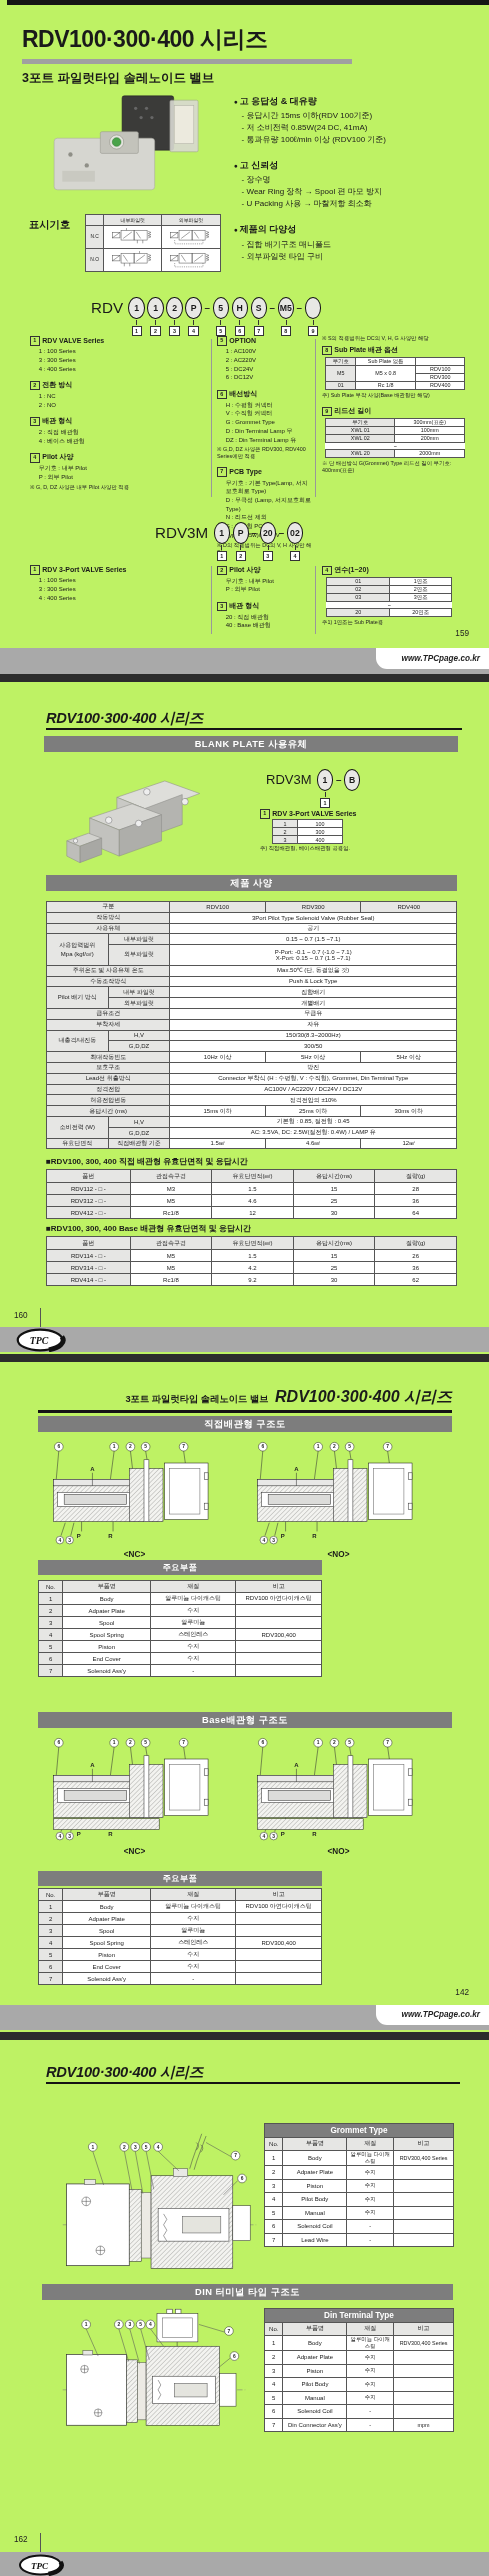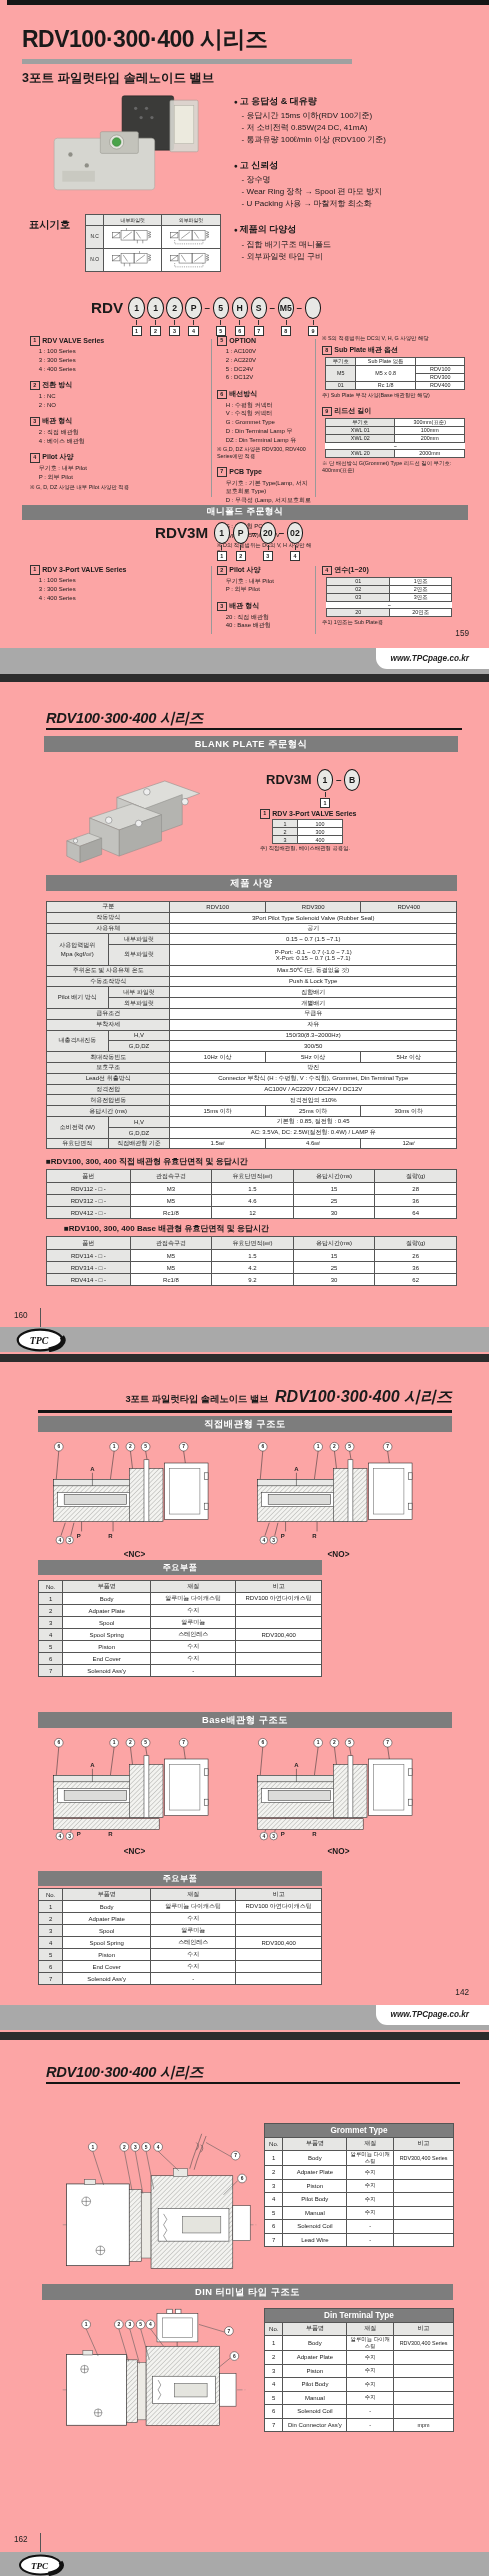--- a/index.html
+++ b/index.html
@@ -1,24 +1,24 @@
 <!DOCTYPE html>
 <html style="font-size:8.7px"><head>
 <meta charset="utf-8">
 <style>
   html,body{margin:0;padding:0;background:#fff;}
   body{font-family:"Liberation Sans",sans-serif;color:#1a1a1a;}
-  #doc{position:relative;width:490px;height:2576px;background:#fca5a5;overflow:hidden;}
+  #doc{position:relative;width:490px;height:2576px;background:#bef264;overflow:hidden;}
   .b{position:absolute;}
   .banner{background:#7d7d7d;color:#fff;font-weight:bold;display:flex;align-items:center;justify-content:center;letter-spacing:0.5px;}
   .rule-gray{background:#a0a0a0;}
   .rule-black{background:#141414;}
   .darkbar{background:#2c2c2c;}
   .fband{background:#a9a9a9;}
-  .notch{background:#fff;border-radius:0 0 0 11px;display:flex;align-items:center;justify-content:flex-end;padding-right:21px;box-sizing:border-box;}
+  .notch{background:#fff;border-radius:0 0 0 11px;display:flex;align-items:center;justify-content:flex-end;padding-right:10px;box-sizing:border-box;}
   .urltext{font-style:italic;font-weight:bold;font-size:8.2px;color:#222;}
   .page-num{font-size:8.2px;color:#222;}
   .title-xl{font-size:23px;font-weight:800;letter-spacing:-0.5px;}
   .title-md{font-size:14.7px;font-weight:800;font-style:italic;letter-spacing:-0.3px;}
   .subtitle{font-size:12.5px;font-weight:700;}
   .feat-group{margin-bottom:13px;}
   .feat-h{font-size:9px;font-weight:600;margin-bottom:2.2px;}
   .feat-h::before{content:"\25CF  ";font-size:6.5px;}
   .feat-item{font-size:8px;line-height:12px;margin-left:7.6px;}
   .feat-item::before{content:"- ";}
@@ -32,21 +32,21 @@
   .smtbl td{height:7px;font-size:5.4px;}
   .nob td{border-left:none;border-right:none;border-top:none;border-bottom:none;height:5.4px;font-size:5.4px;}
   .sec{margin-bottom:7px;}
   .sec-h{font-size:7px;font-weight:bold;margin-bottom:1.6px;}
   .secnum{display:inline-block;border:0.5px solid #333;font-size:5.4px;width:7.6px;height:7.6px;text-align:center;line-height:7.6px;margin-right:2.7px;font-weight:bold;vertical-align:0.5px;}
   .sec-line{font-size:6px;line-height:8.7px;padding-left:8.7px;}
   .sec-note{font-size:5.4px;line-height:7px;margin-top:2.2px;color:#222;}
   .vdiv{background:#999;width:0.5px;}
   .code{display:flex;align-items:flex-start;gap:2.7px;}
   .code-group{display:flex;gap:2.7px;}
-  .code-prefix{font-size:15.2px;font-weight:700;line-height:22px;margin-right:2.7px;}
+  .code-prefix{font-size:15.2px;font-weight:400;line-height:22px;margin-right:2.7px;}
   .code-col{display:flex;flex-direction:column;align-items:center;}
   .ccircle{display:flex;align-items:center;justify-content:center;min-width:16.3px;height:22px;padding:0 1.1px;border:1.1px solid #111;border-radius:50%;background:#e8e8e5;font-weight:bold;font-size:8.7px;box-sizing:border-box;}
   .ctick{width:0.5px;height:4.9px;background:#333;margin-top:1.1px;}
   .numbox{width:8.2px;height:8.2px;border:0.5px solid #333;font-size:5.4px;line-height:8.2px;text-align:center;background:#fff;font-weight:bold;margin-top:1.1px;}
   .code-dash{line-height:22px;font-weight:bold;font-size:9.8px;}
   .caption{font-size:8.2px;font-weight:bold;text-align:center;}
   .heading-sq{font-size:8px;font-weight:bold;}
   .symtbl td{font-size:4.9px;}
   .svgt{font-size:9px;font-weight:bold;fill:#222;text-anchor:middle;font-family:"Liberation Sans",sans-serif;}
   .svgl{font-size:11px;font-weight:bold;fill:#222;text-anchor:middle;font-family:"Liberation Sans",sans-serif;}
@@ -399,21 +399,20 @@
           <tr>
               <td class="hd">XWL 20</td>
               <td>2000mm</td>
             </tr>
         </tbody>
       </table>
       <div class="sec-note">※ 단 배선방식 G(Grommet) Type 리드선 길이 무기호: 400mm(표준)</div>
     </div>
   </div>
 
-  <div class="banner b" style="left:22px;top:505px;width:446px;height:14.7px;font-size:8.7px">매니폴드 주문형식</div>
 
   <div class="code b" style="left:155px;top:522px">
     <span class="code-prefix">RDV3M</span>
     <span class="code-group">
         <span class="code-col">
           <span class="ccircle">1</span>
           <span class="ctick"></span>
           <span class="numbox">1</span>
         </span>
         <span class="code-col">
@@ -502,21 +501,21 @@
 
   <div class="b page-num" style="left:425px;top:629px;width:44px;text-align:right">159</div>
   <div class="b fband" style="left:0;top:648px;width:490px;height:26px"></div>
   <div class="b notch" style="left:376px;top:648px;width:114px;height:20.7px">
       <span class="urltext">www.TPCpage.co.kr</span>
     </div>
   <div class="b darkbar" style="left:0;top:674px;width:490px;height:7.6px"></div>
 
   <div class="b title-md" style="left:46px;top:709px">RDV100·300·400 시리즈</div>
   <div class="b rule-black" style="left:46px;top:728px;width:416px;height:2.2px"></div>
-  <div class="banner b" style="left:44px;top:736px;width:414px;height:16px;font-size:9.3px">BLANK PLATE 주문형식</div>
+  <div class="banner b" style="left:44px;top:736px;width:414px;height:16px;font-size:9.3px">BLANK PLATE 사용유체</div>
 
   <svg class="b" style="left:57px;top:759px" width="147" height="112" viewBox="0 0 270 205">
     <g stroke="#8c8c88" stroke-width="1">
       <polygon points="140,62 228,32 292,55 204,88" fill="#dededa" transform="translate(-30,8)"></polygon>
       <polygon points="174,96 262,63 262,118 174,150" fill="#b4b4b0" transform="translate(-32,2)"></polygon>
       <polygon points="110,70 174,96 174,150 110,123" fill="#c9c9c5" transform="translate(0,0)"></polygon>
       <polygon points="60,108 138,82 192,102 114,130" fill="#d6d6d2"></polygon>
       <polygon points="114,130 192,102 192,150 114,178" fill="#aeaeaa"></polygon>
       <polygon points="60,108 114,130 114,178 60,155" fill="#c2c2be"></polygon>
       <polygon points="18,150 58,136 82,145 42,160" fill="#d2d2ce"></polygon>
@@ -719,21 +718,21 @@
         <tr>
           <td class="hd">RDV412 - □ -</td>
           <td>Rc1/8</td>
           <td>12</td>
           <td>30</td>
           <td>64</td>
         </tr>
       </tbody>
   </table>
 
-  <div class="b heading-sq" style="left:64px;top:1223px">■RDV100, 300, 400 Base 배관형 유효단면적 및 응답시간</div>
+  <div class="b heading-sq" style="left:46px;top:1223px">■RDV100, 300, 400 Base 배관형 유효단면적 및 응답시간</div>
   <table class="tbl tbl5 b" style="left:46px;top:1236px;width:411px">
     <colgroup>
         <col style="width:84px">
         <col style="width:82px">
         <col style="width:82px">
         <col style="width:82px">
         <col style="width:82px">
       </colgroup>
     <tbody>
       <tr class="h">

